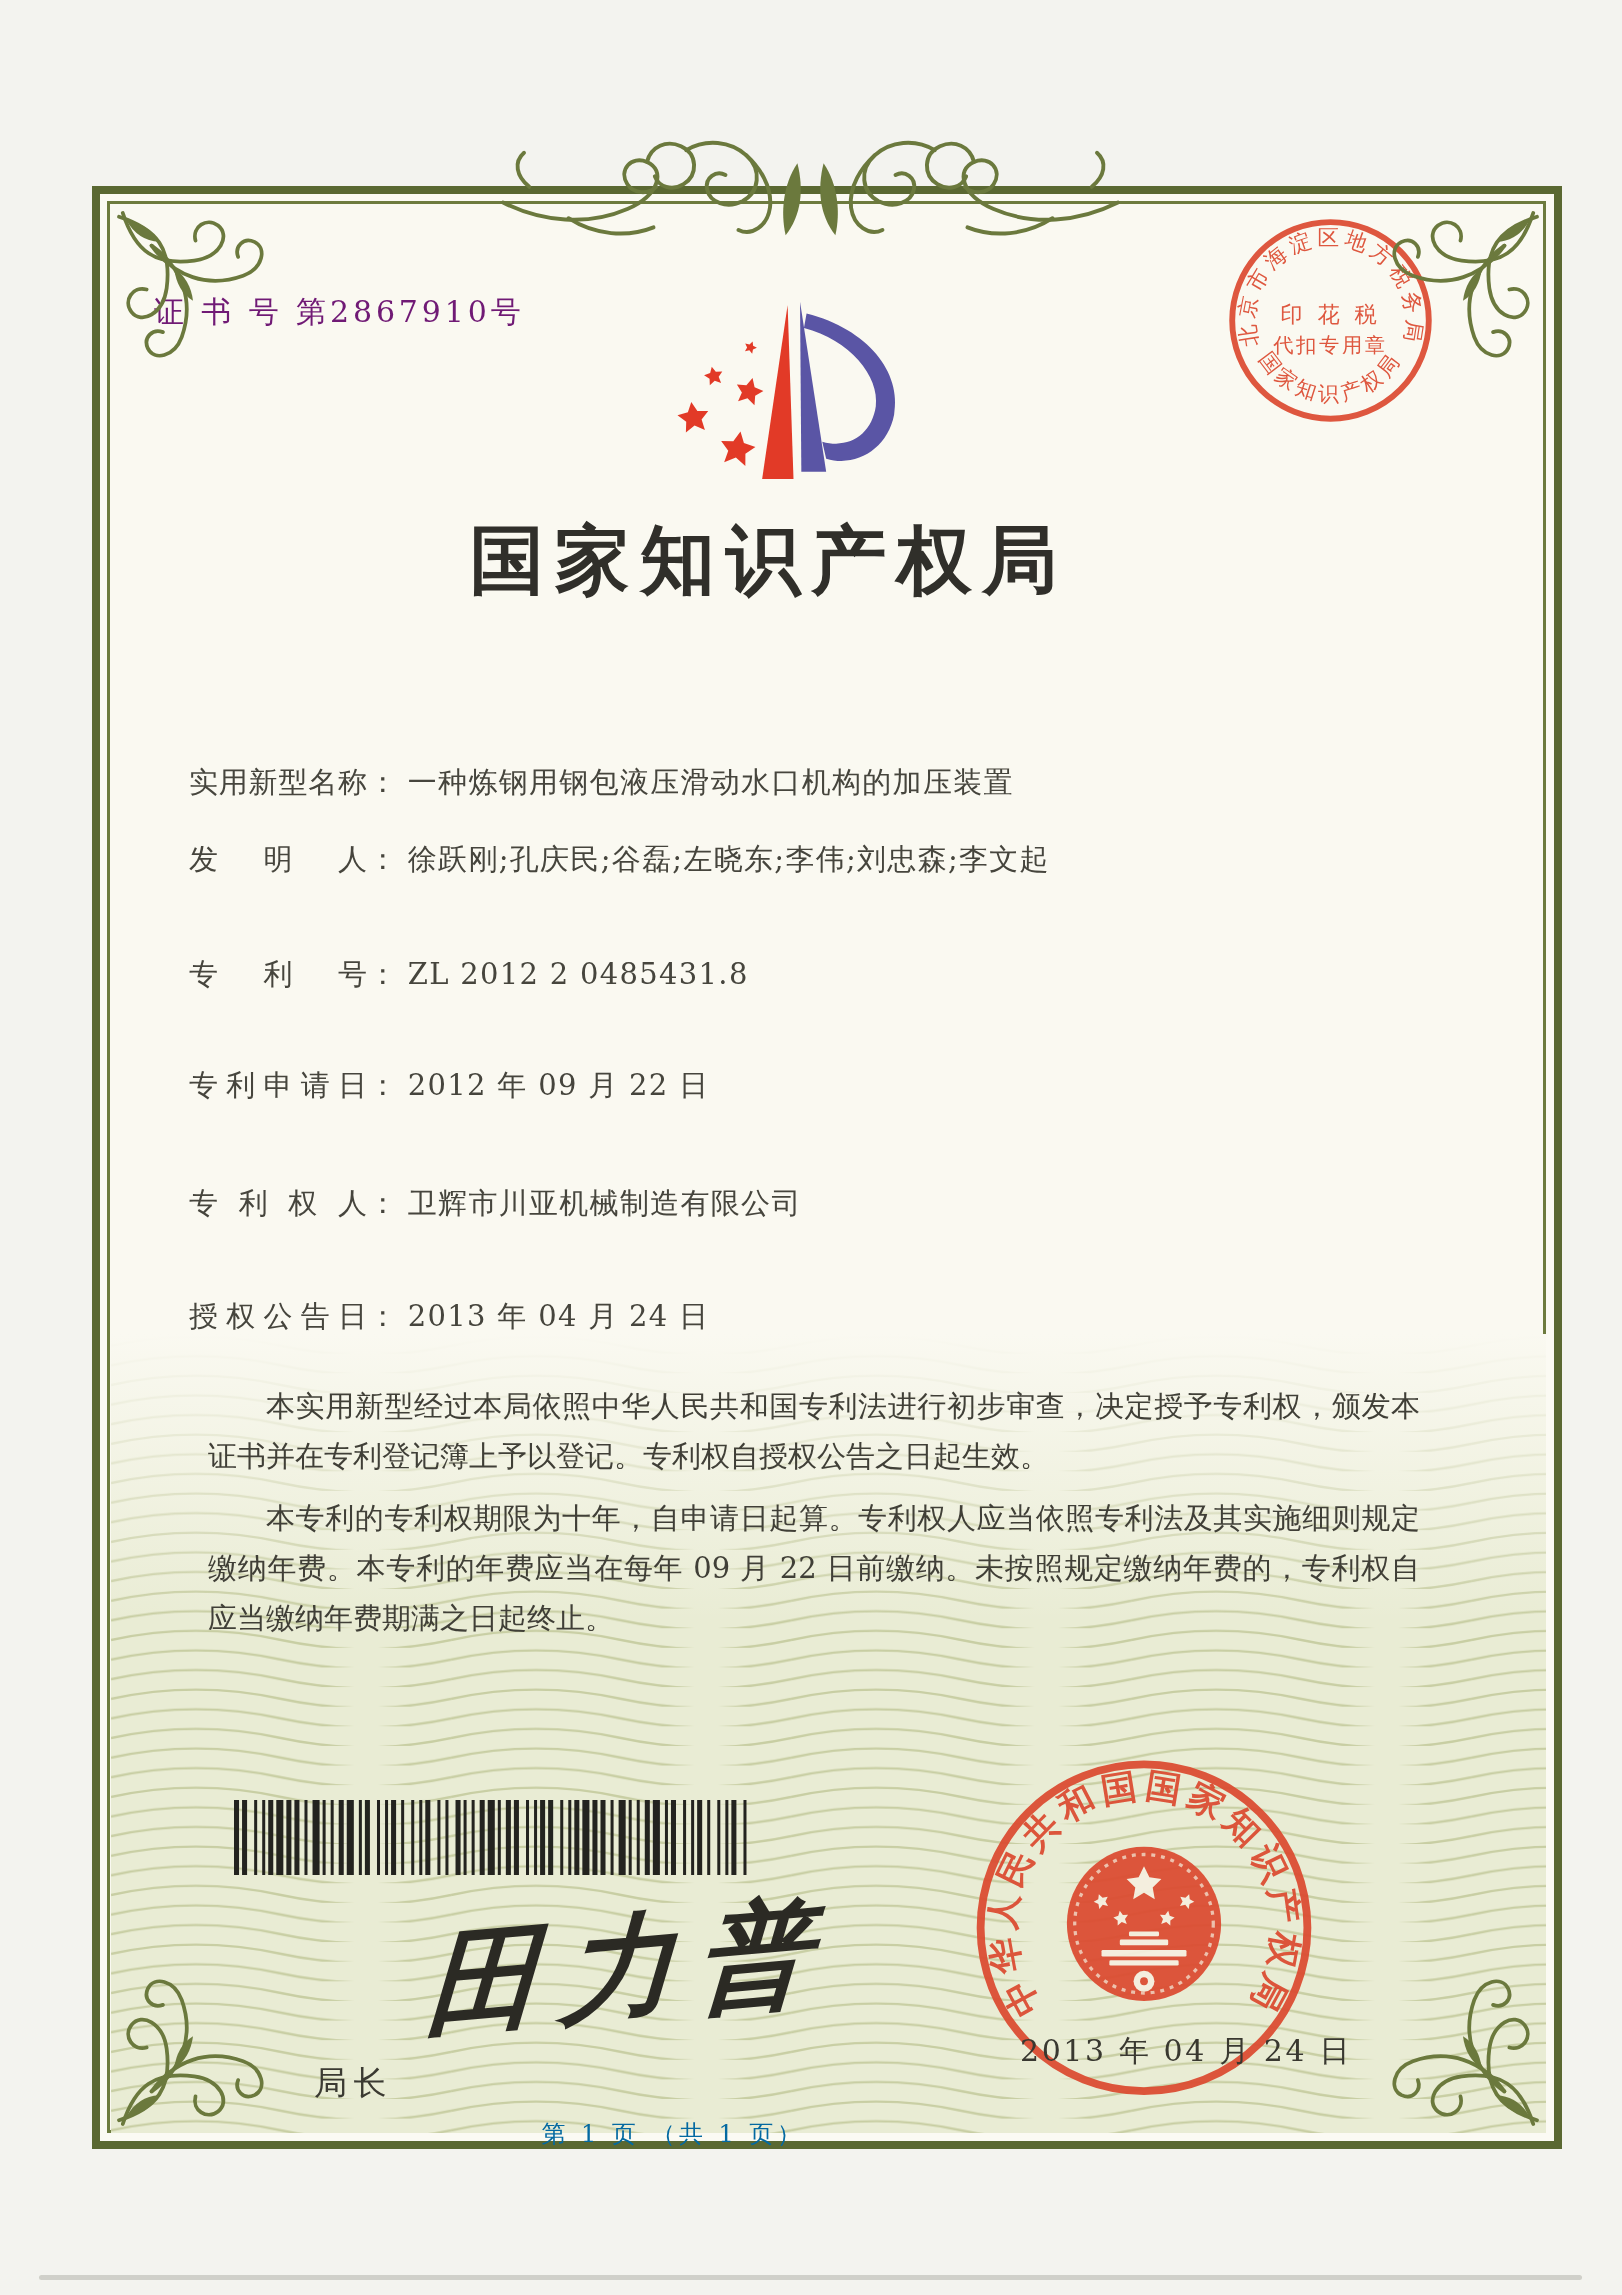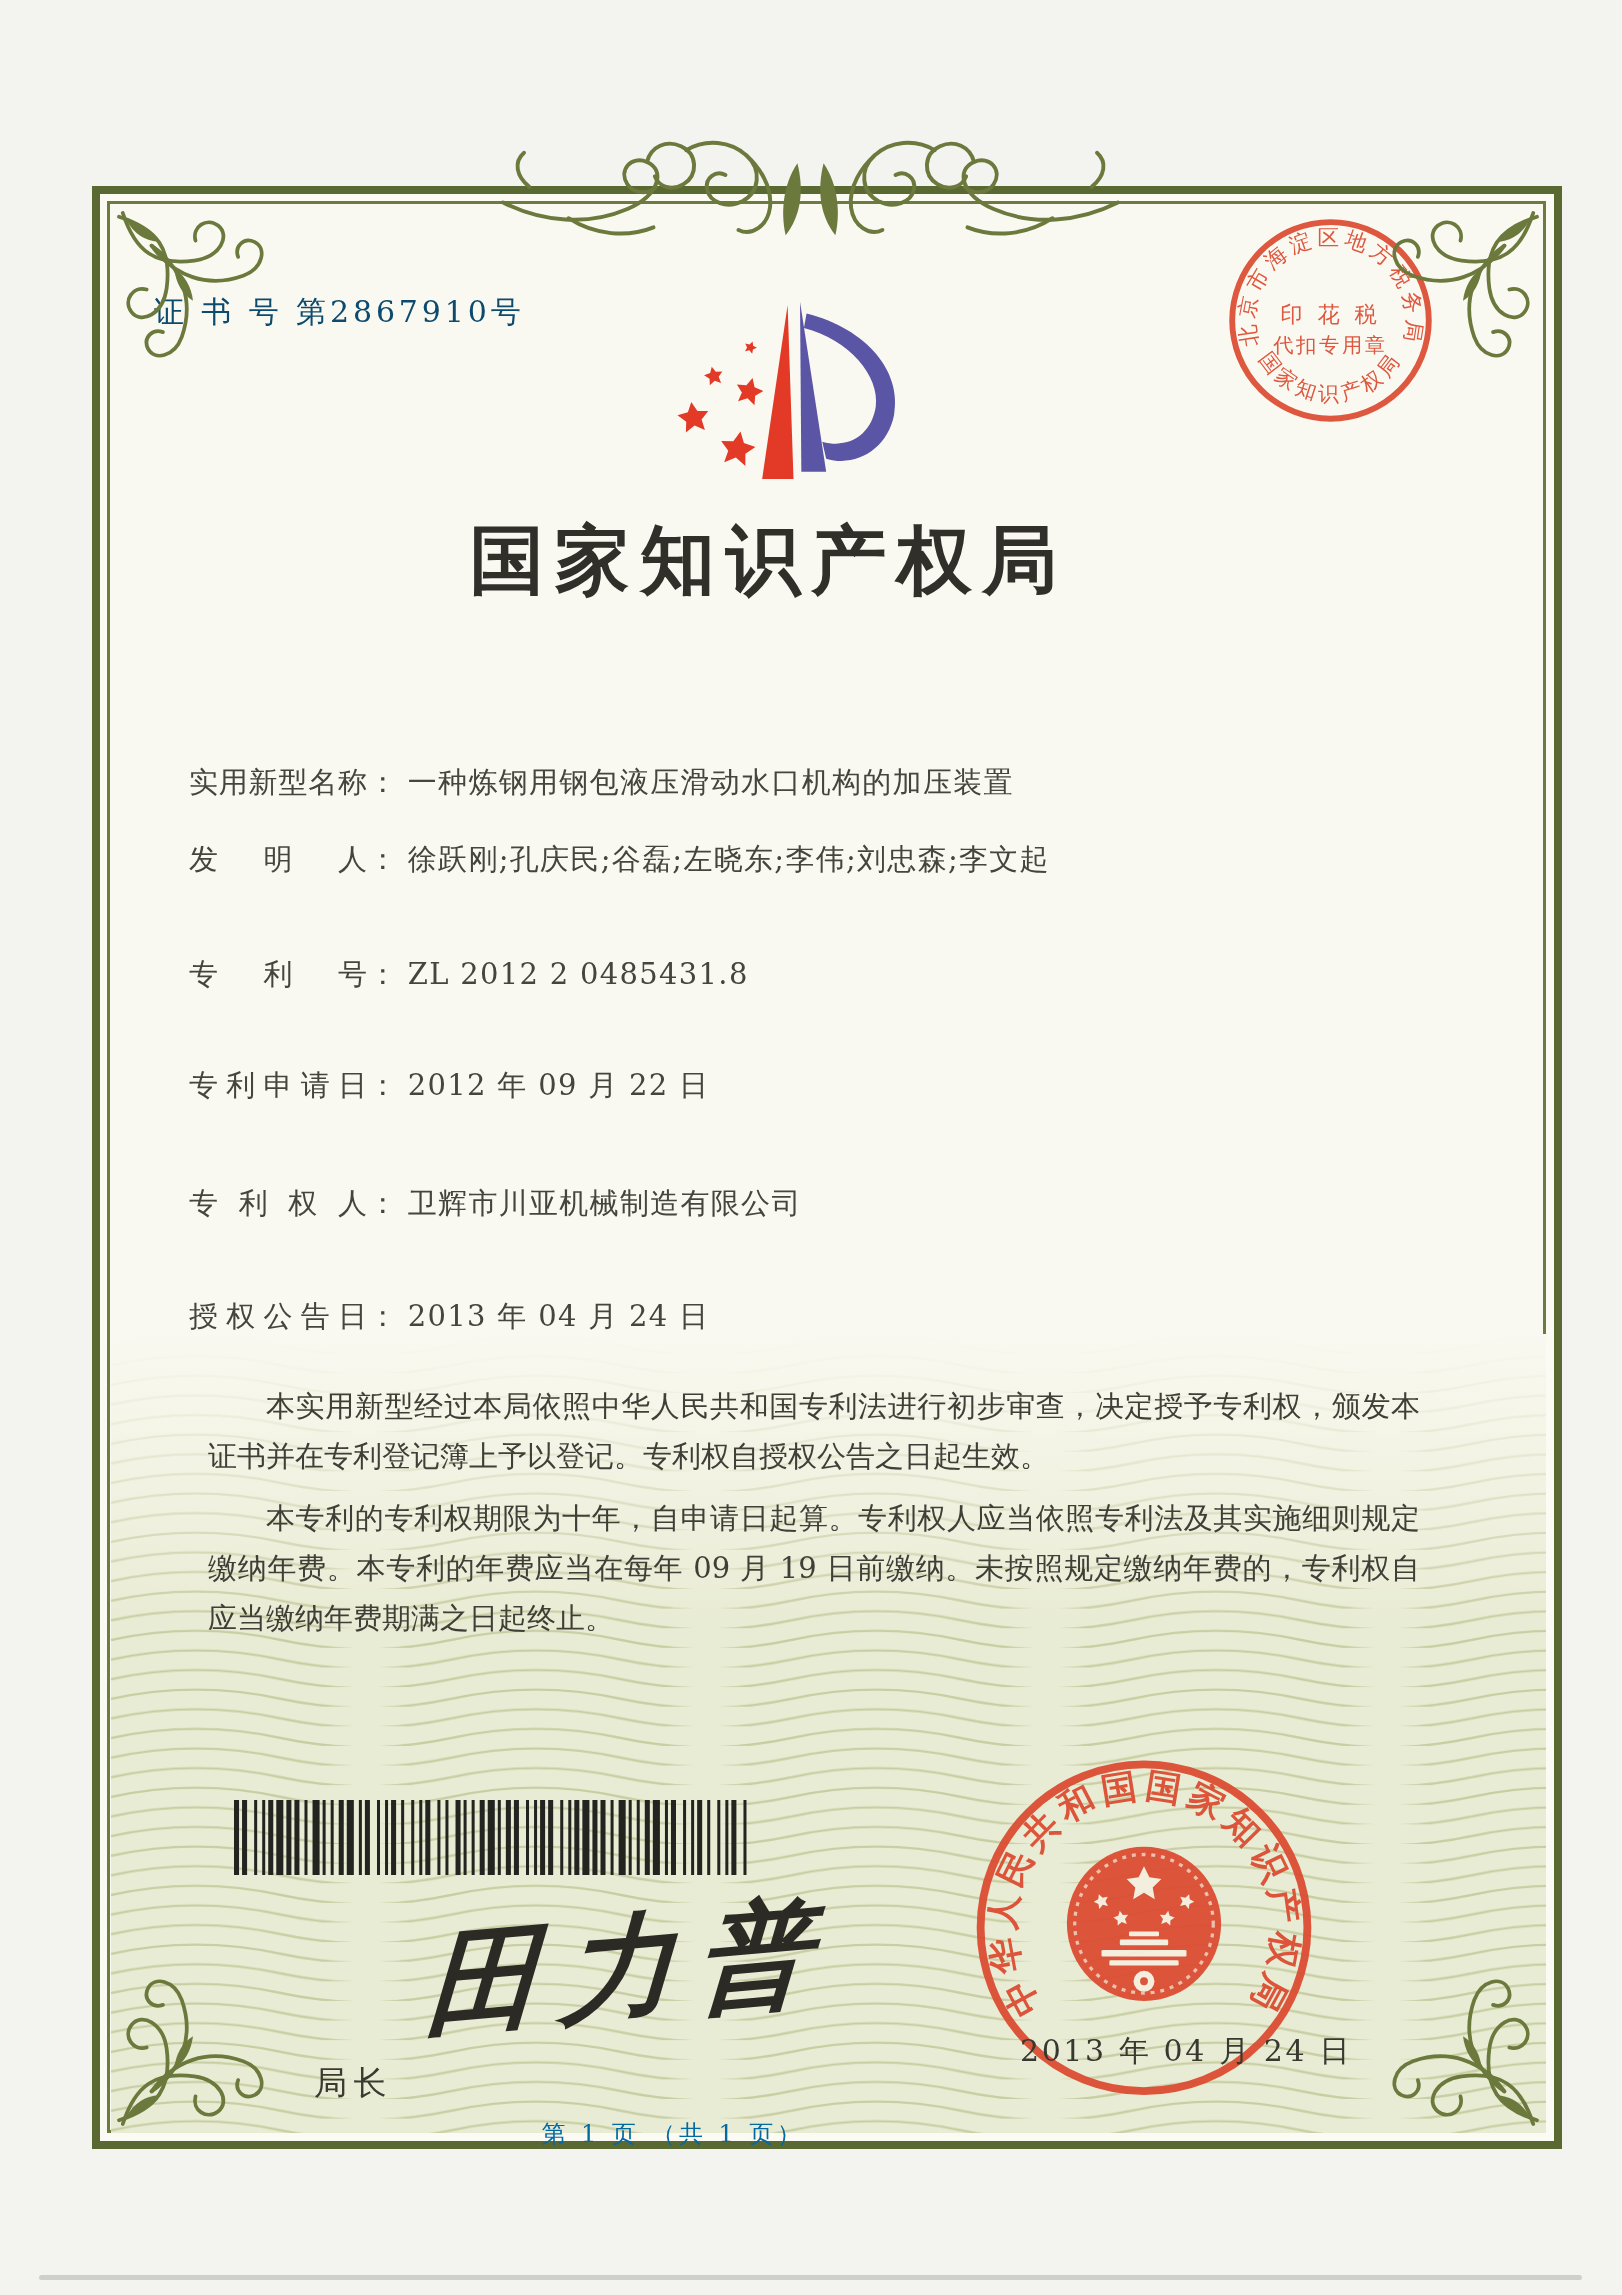--- a/index.html
+++ b/index.html
@@ -23,21 +23,21 @@
     background:linear-gradient(#faf9f1 0%, rgba(250,249,241,0) 100%);}
   
   .dragons{position:absolute;left:490px;top:124px;width:641px;height:157px;z-index:4;}
   .corner{position:absolute;width:163px;height:163px;z-index:4;}
   .corner.tl{left:114px;top:208px;}
   .corner.tr{left:1379px;top:208px;transform:scaleX(-1);}
   .corner.bl{left:114px;top:1966px;transform:scaleY(-1);}
   .corner.br{left:1379px;top:1966px;transform:scale(-1,-1);}
   
   .cert-no{position:absolute;left:154px;top:292px;z-index:3;
-    font-size:30px;color:#0c4a6e;letter-spacing:3.9px;white-space:nowrap;}
+    font-size:30px;color:#701a75;letter-spacing:3.9px;white-space:nowrap;}
   .title{position:absolute;left:111px;top:511px;width:1315px;z-index:3;text-align:center;
     font-size:75px;font-weight:bold;color:#302f2a;letter-spacing:10.5px;white-space:nowrap;}
   .f-row{position:absolute;left:189px;z-index:3;font-size:29px;color:#46453d;white-space:nowrap;}
   .f-label{display:inline-block;width:178px;text-align:justify;text-align-last:justify;}
   .f-colon{display:inline-block;margin-left:1.3px;}
   .f-value{margin-left:10.5px;letter-spacing:1.3px;}
   .row-name{top:719px;margin-top:44px;}
   .row-inventors{top:840px;}
   .row-patno{top:955px;}
   .row-filing{top:1066px;}
@@ -174,21 +174,21 @@
 </div>
 <div class="f-row row-patentee">
   <span class="f-label">专利权人</span><span class="f-colon">：</span><span class="f-value">卫辉市川亚机械制造有限公司</span>
 </div>
 <div class="f-row row-grant">
   <span class="f-label">授权公告日</span><span class="f-colon">：</span><span class="f-value">2013 年 04 月 24 日</span>
 </div>
 
 <div class="body-text">
   <p>本实用新型经过本局依照中华人民共和国专利法进行初步审查，决定授予专利权，颁发本证书并在专利登记簿上予以登记。专利权自授权公告之日起生效。</p>
-  <p>本专利的专利权期限为十年，自申请日起算。专利权人应当依照专利法及其实施细则规定缴纳年费。本专利的年费应当在每年 09 月 19 日前缴纳。未按照规定缴纳年费的，专利权自应当缴纳年费期满之日起终止。</p>
+  <p>本专利的专利权期限为十年，自申请日起算。专利权人应当依照专利法及其实施细则规定缴纳年费。本专利的年费应当在每年 09 月 22 日前缴纳。未按照规定缴纳年费的，专利权自应当缴纳年费期满之日起终止。</p>
 </div>
 
 <svg class="barcode" viewBox="0 0 790 118" preserveAspectRatio="none">
   <g>
       <rect x="0.0" y="0" width="7.7" height="118" fill="#23231f"></rect>
       <rect x="12.3" y="0" width="7.7" height="118" fill="#23231f"></rect>
       <rect x="30.8" y="0" width="4.6" height="118" fill="#23231f"></rect>
       <rect x="43.1" y="0" width="4.6" height="118" fill="#23231f"></rect>
       <rect x="52.3" y="0" width="7.7" height="118" fill="#23231f"></rect>
       <rect x="64.6" y="0" width="10.8" height="118" fill="#23231f"></rect>

